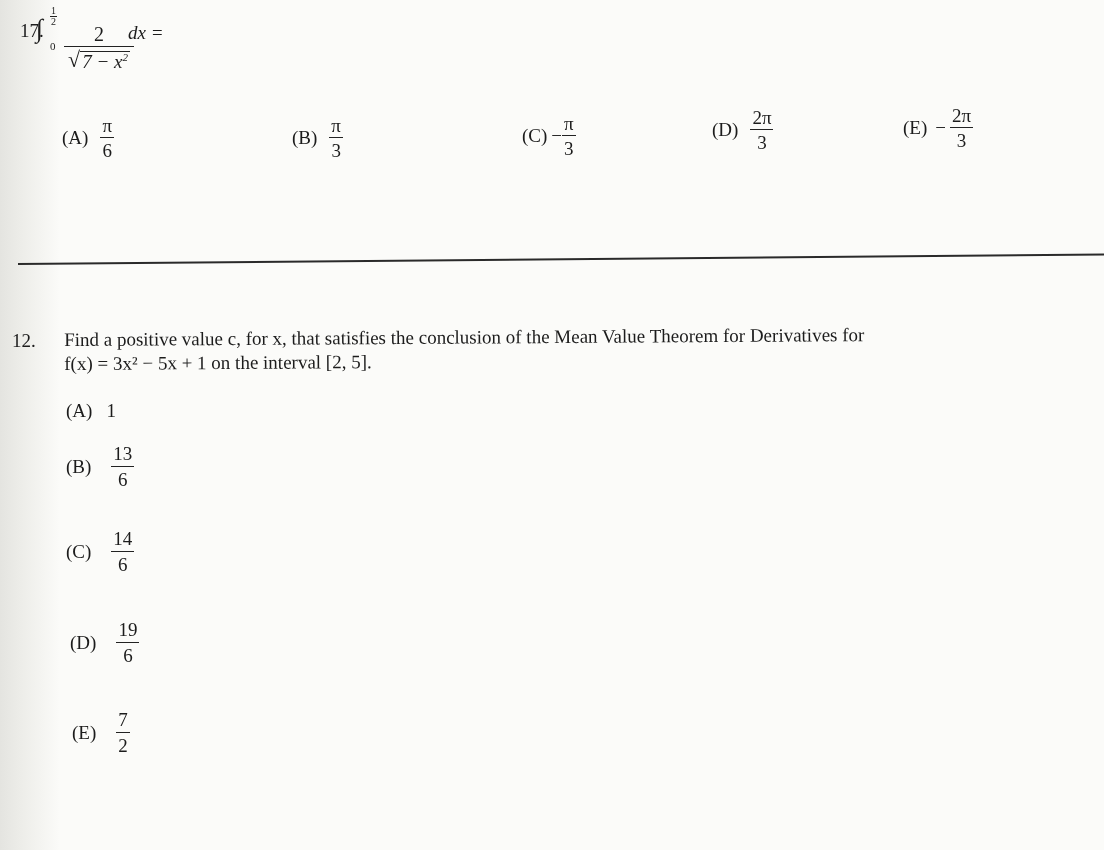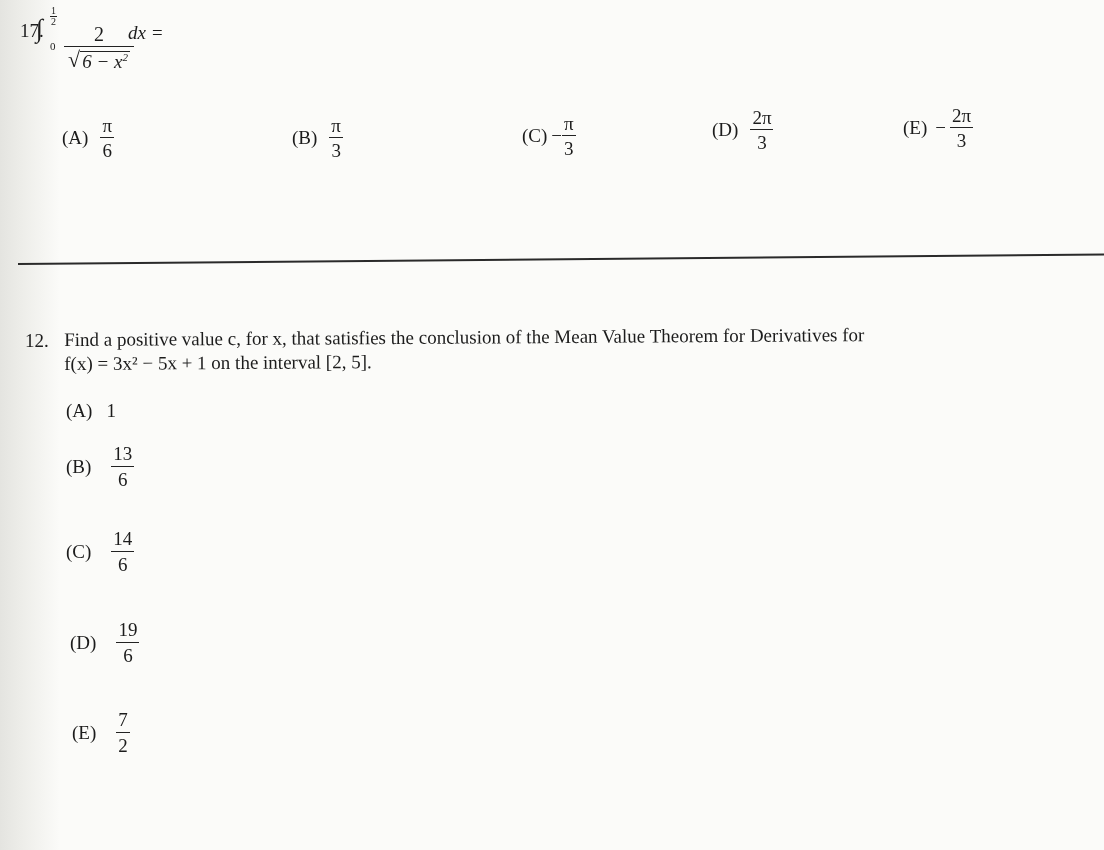--- a/index.html
+++ b/index.html
@@ -36,21 +36,21 @@
 
     .choice { font-size: 19px; display: flex; align-items: center; gap: 8px; }
     .choice .lbl { white-space: nowrap; }
     .choice .neg { margin-right: -4px; }
 
     .divider {
       position: absolute; left: 18px; top: 263px; width: 1090px; height: 2px;
       background: #2a2a2a; transform: rotate(-0.5deg); transform-origin: left center;
     }
 
-    .q12-num { left: 25px; top: 330px; font-size: 19px; }
+    .q12-num { left: 12px; top: 330px; font-size: 19px; }
     .q12-text { left: 64px; top: 322px; width: 1000px; font-size: 19px; line-height: 24px; transform: rotate(-0.35deg); transform-origin: left top; }
 
     .q12-choice { font-size: 19px; display: flex; align-items: center; gap: 20px; }
     .q12-choice .frac .num { padding: 0 2px 3px; }
   </style>
 </head>
 <body>
 
 <div class="page-shade"></div>
 
@@ -60,21 +60,21 @@
   <span class="abs int-upper">
     <span class="n">1</span>
     <span>2</span>
   </span>
   <span class="abs int-lower">0</span>
   <span class="abs integrand frac">
     <span class="num">2</span>
     <span class="den">
       <span class="sqrt">
         <span class="rad">√</span>
-        <span class="body it"><span>6 − x</span><sup>2</sup></span>
+        <span class="body it"><span>7 − x</span><sup>2</sup></span>
       </span>
     </span>
   </span>
   <span class="abs dx it">dx =</span>
 
   <div class="abs choice" style="left:62px; top:116px;">
     <span class="lbl">(A)</span>
     <span class="neg"></span>
     <span class="frac">
         <span class="num">π</span>

